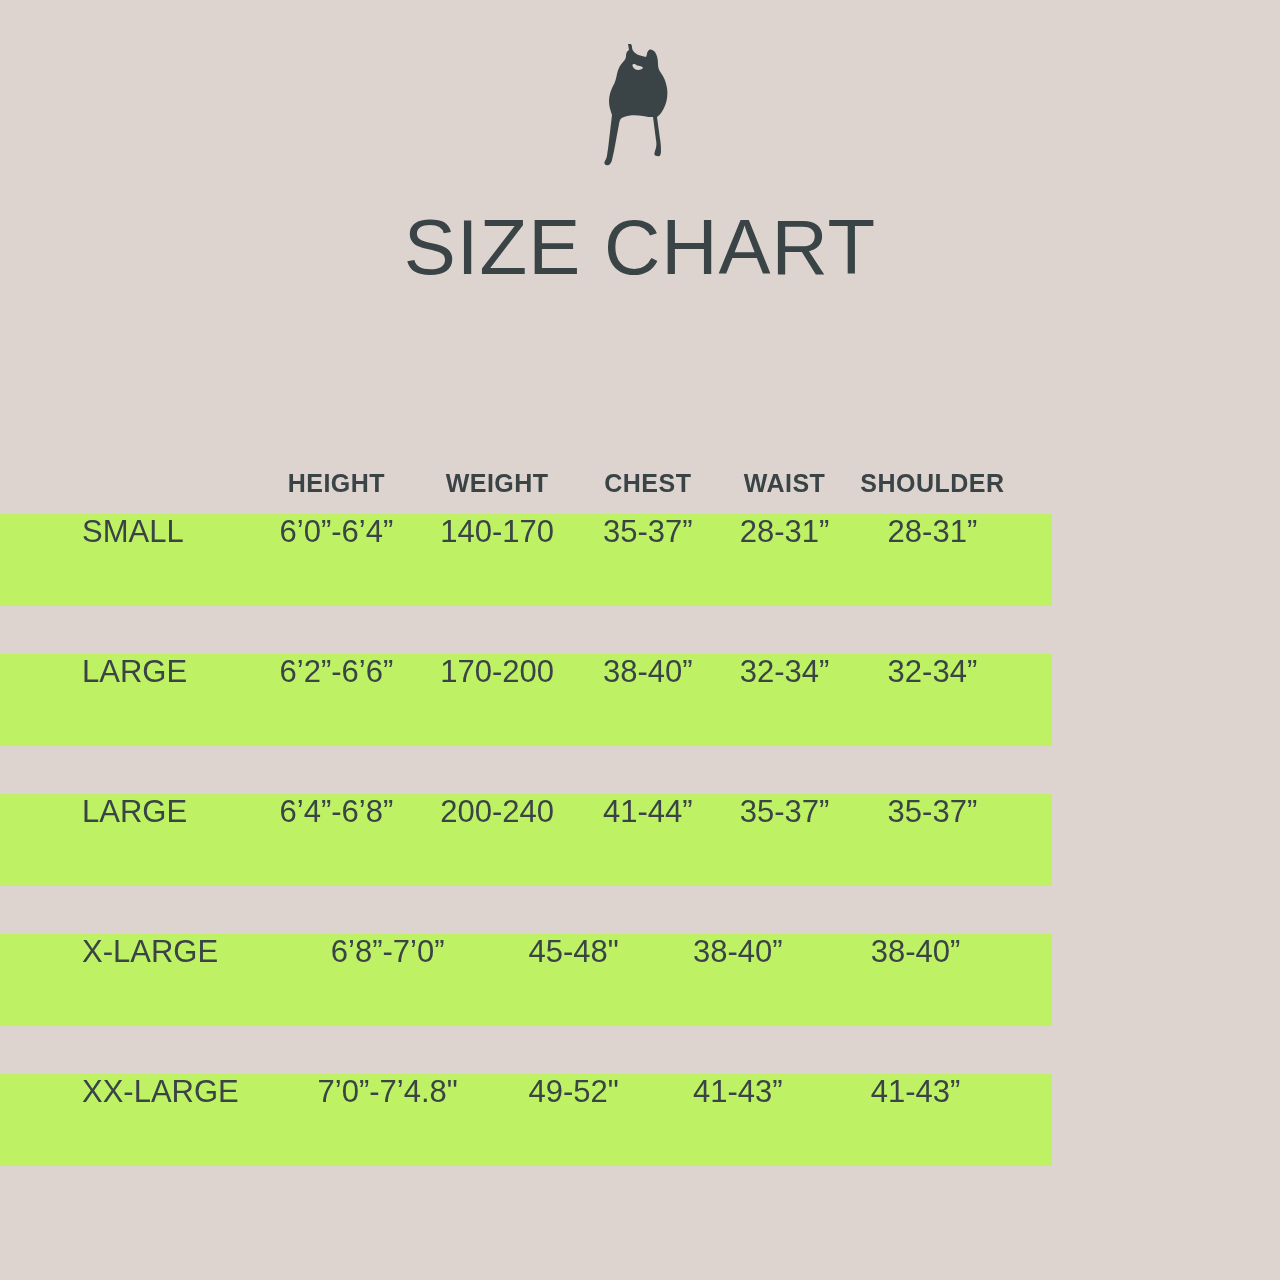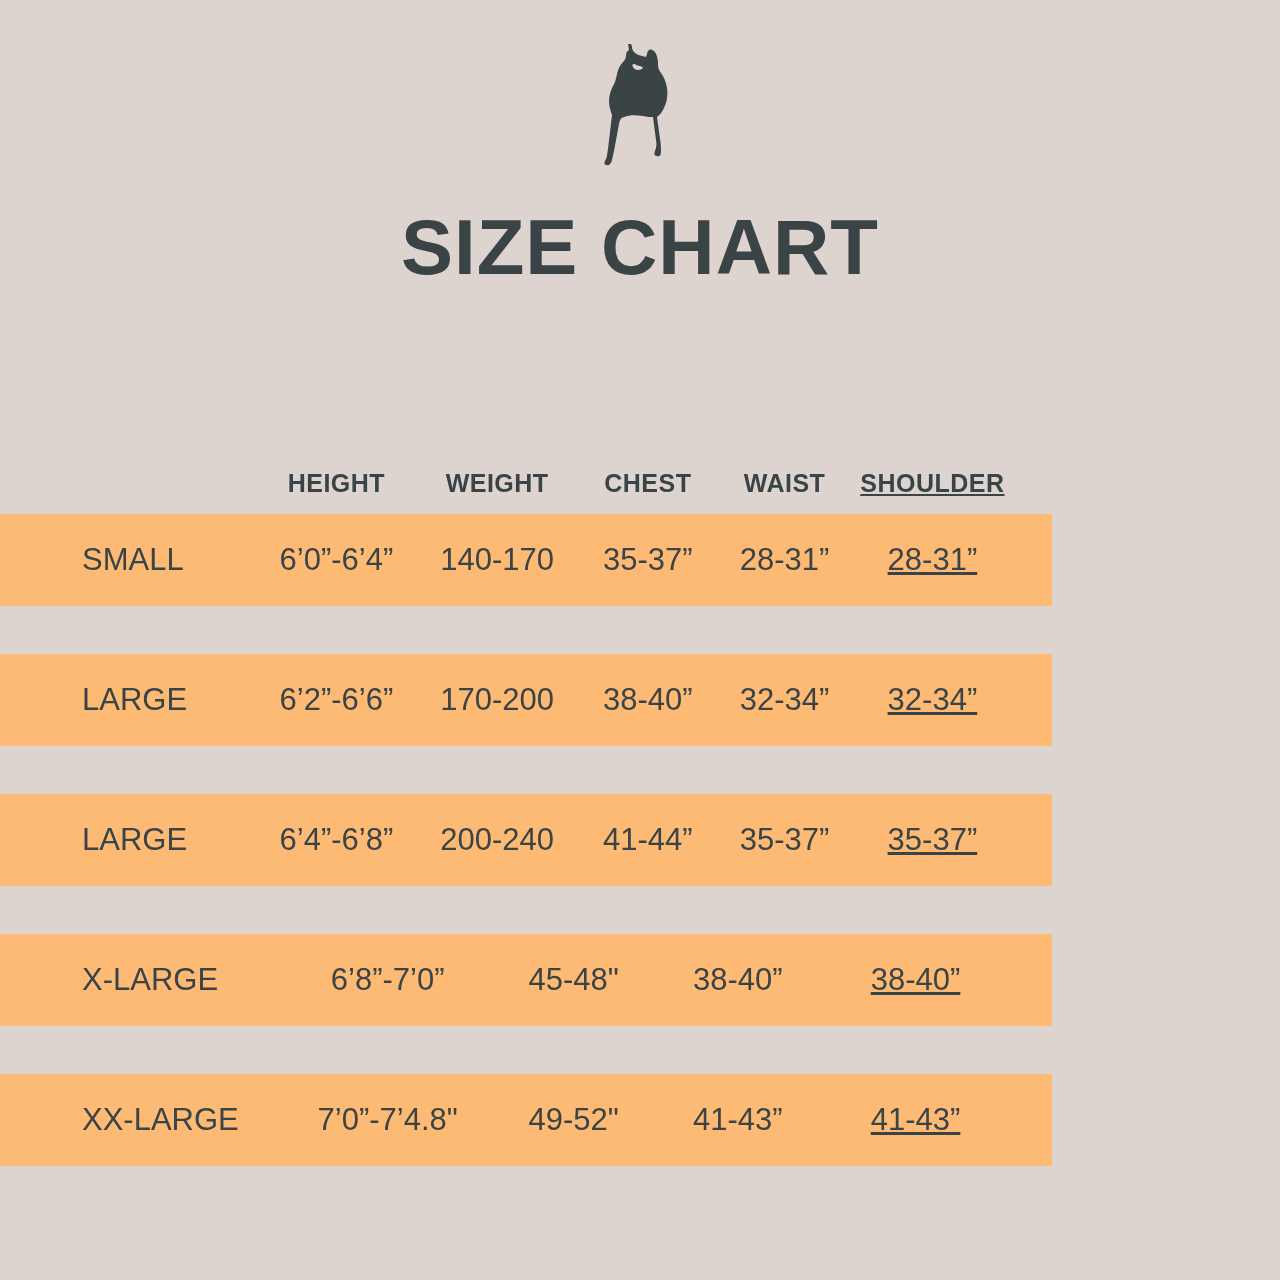--- a/index.html
+++ b/index.html
@@ -25,21 +25,21 @@
     display: flex;
     justify-content: center;
     padding-top: 44px;
   }
   .logo-wrap svg {
     display: block;
   }
   .title {
     text-align: center;
     font-size: 78px;
-    font-weight: 700;
+    font-weight: 400;
     letter-spacing: 1px;
     color: #3a4446;
     margin-top: 24px;
     line-height: 1;
   }
   .table {
     position: absolute;
     left: 0;
     top: 452px;
     width: 1052px;
@@ -53,39 +53,39 @@
   }
   .head-row .cell {
     font-size: 25px;
     font-weight: 700;
     letter-spacing: 0.5px;
     color: #3a4446;
     text-align: center;
   }
   .row {
     display: flex;
-    align-items: center;
+    align-items: flex-start;
     height: 92px;
-    background: #fdba74;
+    background: #bef264;
     padding: 0 36px 0 36px;
     box-sizing: border-box;
     margin-bottom: 48px;
   }
   .row .cell {
     font-size: 31px;
     color: #3a4446;
     text-align: center;
     font-weight: 400;
   }
   .c-size   { width: 260px; text-align: left !important; font-weight: 700; font-size: 33px; padding-left: 46px; box-sizing: border-box; }
   .c-height { width: 205px; }
   .c-weight { width: 195px; }
   .c-chest  { width: 180px; }
   .c-waist  { width: 160px; }
-  .c-shoulder { width: 208px; text-decoration: underline; }
+  .c-shoulder { width: 208px; }
   .head-row .c-size { font-size: 25px; }
 </style>
 </head>
 <body>
 
 <div class="page">
 
   <div class="logo-wrap">
     <svg width="110" height="140" viewBox="0 0 110 140">
       <path fill="#3a4446" d="M44 6c-2 1-3 3-3 6 0 2-1 4-3 6-3 3-5 7-6 12-1 5-2 9-4 12-2 4-4 9-4 15 0 4 1 8 2 11l1 3-4 34c-1 6-1 9-3 12-1 2-1 3 1 4 3 1 5-1 6-5l2-9 5-27c1-5 2-6 5-7 5-2 12-2 19-1 4 1 7 1 10 1l3 23c1 5 0 8-1 11-1 3-1 5 2 5 3 1 4-1 4-5 0-3 0-6-1-12l-3-22c3-2 5-5 7-9 3-6 4-13 3-20-1-6-3-11-6-15-2-3-3-5-3-9 0-5-1-9-3-12-2-2-4-3-6-2-1 1-2 2-2 4l-1 3-4-1c-4-1-6-2-8-4-1-1-2-3-2-5 0-3-2-4-4-3zm6 14c1 1 3 2 5 2 2 1 3 1 3 2-1 1-3 2-5 2s-4-1-5-3c-1-2-1-3 2-3z"></path>

